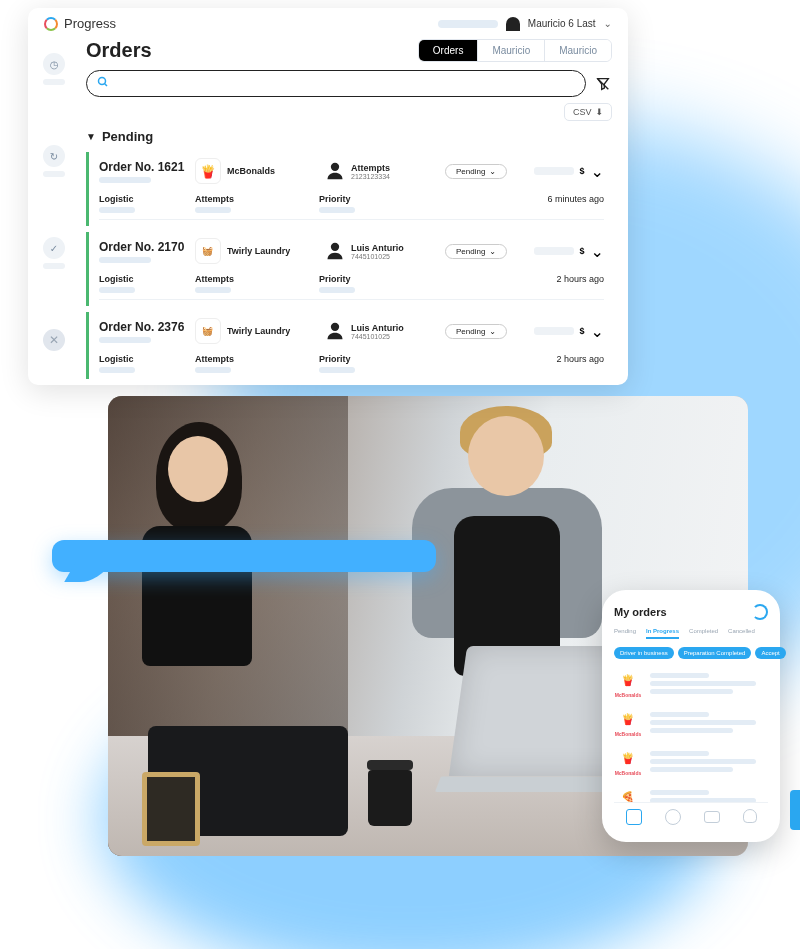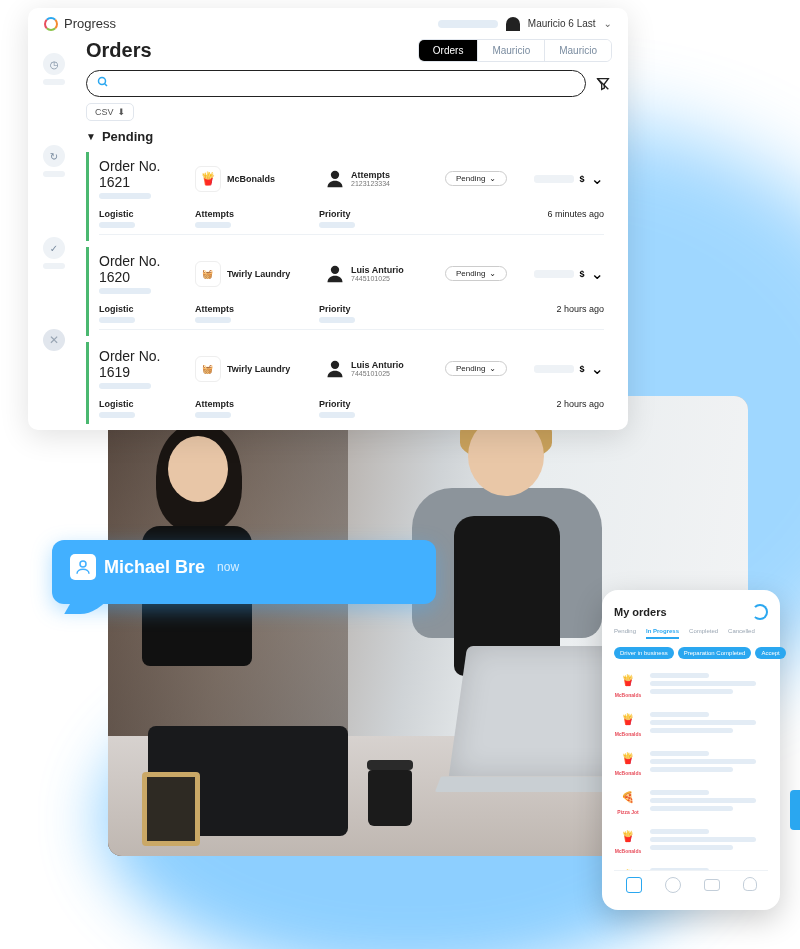--- a/index.html
+++ b/index.html
@@ -34,31 +34,31 @@
     .tab { font-size:10px; padding:5px 14px; color:#7a8ca0; background:#fff; border-left:1px solid #e1e6ed; cursor:pointer; }
     .tab:first-child{border-left:none;}
     .tab.active { background:#000; color:#fff; }
 
     .search-row { display:flex; align-items:center; gap:8px; margin-top:8px; }
     .search { flex:1; border:1.5px solid #222; border-radius:18px; padding:5px 10px; display:flex; align-items:center; gap:6px; }
     .sico { color:#2aa7f0; font-size:12px; }
     .sinput { font-size:11px; color:#999; }
     .filter-ico { width:18px;height:18px; display:flex;align-items:center;justify-content:center;color:#222;font-size:14px;}
 
-    .csv-row { display:flex; margin-top:6px; }
+    .csv-row { display:flex; justify-content:flex-end; margin-top:6px; }
     .csv { border:1px solid #e1e6ed; border-radius:5px; padding:3px 8px; font-size:9px; color:#555; display:flex;gap:4px;align-items:center; }
 
     .section-h { display:flex; align-items:center; gap:6px; margin-top:8px; font-size:13px; font-weight:bold; color:#222; }
     .tri { font-size:10px; }
 
     .orders { margin-top:8px; display:flex; flex-direction:column; gap:6px; padding-bottom:6px; }
     .order { border-left:3px solid #4ab870; padding:6px 8px 6px 10px; }
     .order-row1 { display:flex; align-items:center; gap:10px; }
     .ord-no { width:86px; }
-    .ord-no-title { font-size:14px; font-weight:normal; color:#222; }
+    .ord-no-title { font-size:12px; font-weight:bold; color:#222; }
     .ord-sk { width:52px;height:6px;background:#e3ecf5;border-radius:3px;margin-top:3px; }
     .biz { display:flex;align-items:center;gap:6px;width:120px; }
     .biz-logo { width:26px;height:26px;border-radius:6px;border:1px solid #eee;display:flex;align-items:center;justify-content:center;font-size:13px;}
     .biz-name { font-size:9px; font-weight:bold; color:#222; }
     .cust { display:flex;align-items:center;gap:6px;width:110px; }
     .avatar { width:20px;height:20px; }
     .avatar svg { width:100%;height:100%; }
     .cust-text { display:flex;flex-direction:column; }
     .cust-name { font-size:9px; font-weight:bold; color:#222; }
     .cust-phone { font-size:7px; color:#777; }
@@ -99,21 +99,21 @@
     
     .chat { position:absolute; left:52px; top:540px; width:384px; z-index:5; background:#42b0ff; color:#fff; border-radius:12px; padding:14px 18px 18px; box-shadow:0 6px 20px rgba(66,176,255,.4); }
     .chat::after { content:""; position:absolute; left:18px; bottom:-10px; width:36px;height:20px; background:#42b0ff; border-radius:0 0 20px 0; transform:skewX(-30deg); }
     .chat-head { display:flex; align-items:center; gap:8px; margin-bottom:6px; }
     .chat-ava { width:26px;height:26px;border-radius:5px; background:#fff; display:flex;align-items:center;justify-content:center;color:#42b0ff;}
     .chat-name { font-weight:bold; font-size:18px; }
     .chat-time { font-size:12px; opacity:.8; margin-left:4px; }
     .chat-msg { font-size:16px; line-height:1.35; }
 
     
-    .phone { position:absolute; right:20px; top:590px; width:178px; height:320px; background:#fff; border-radius:16px; box-shadow:0 10px 30px rgba(0,0,0,.2); z-index:6; padding:14px 12px 17px; display:flex; flex-direction:column; }
+    .phone { position:absolute; right:20px; top:590px; width:178px; height:252px; background:#fff; border-radius:24px; box-shadow:0 10px 30px rgba(0,0,0,.2); z-index:6; padding:14px 12px 17px; display:flex; flex-direction:column; }
     .phone-top { display:flex; justify-content:space-between; align-items:center; }
     .phone-title { font-size:11px; font-weight:bold; color:#222; }
     .refresh { width:16px;height:16px; border:2px solid #2aa7f0; border-left-color:transparent; border-radius:50%; }
     .ptabs { display:flex; gap:10px; margin-top:8px; font-size:6px; color:#9aa6b3; }
     .ptab { padding-bottom:3px; }
     .ptab.active { color:#2aa7f0; font-weight:bold; border-bottom:2px solid #2aa7f0; }
     .filters { display:flex; gap:4px; margin-top:8px; }
     .filter-pill { background:#2aa7f0; color:#fff; font-size:6px; padding:3px 6px; border-radius:9px; white-space:nowrap; }
     .plist { margin-top:10px; display:flex; flex-direction:column; gap:10px; flex:1; overflow:hidden; }
     .pitem { display:flex; gap:8px; align-items:center; }
@@ -253,21 +253,21 @@
         <div class="meta-h">Priority</div>
         <div class="meta-sk"></div>
       </div>
       <div class="time">6 minutes ago</div>
     </div>
     <div class="divider"></div>
   </div>
           <div class="order">
     <div class="order-row1">
       <div class="ord-no">
-        <div class="ord-no-title">Order No. 1620</div>
+        <div class="ord-no-title">Order No. 2170</div>
         <div class="ord-sk"></div>
       </div>
       <div class="biz">
         <div class="biz-logo" style="background:#fff;font-size:9px;">🧺</div>
         <div class="biz-name">Twirly Laundry</div>
       </div>
       <div class="cust">
         <div class="avatar"><svg viewBox="0 0 24 24">
                     <circle cx="12" cy="7" r="5" fill="#222"></circle>
                     <path d="M3 22c0-5 4-8 9-8s9 3 9 8" fill="#222"></path>
@@ -300,21 +300,21 @@
         <div class="meta-h">Priority</div>
         <div class="meta-sk"></div>
       </div>
       <div class="time">2 hours ago</div>
     </div>
     <div class="divider"></div>
   </div>
           <div class="order">
     <div class="order-row1">
       <div class="ord-no">
-        <div class="ord-no-title">Order No. 1619</div>
+        <div class="ord-no-title">Order No. 2376</div>
         <div class="ord-sk"></div>
       </div>
       <div class="biz">
         <div class="biz-logo" style="background:#fff;font-size:9px;">🧺</div>
         <div class="biz-name">Twirly Laundry</div>
       </div>
       <div class="cust">
         <div class="avatar"><svg viewBox="0 0 24 24">
                     <circle cx="12" cy="7" r="5" fill="#222"></circle>
                     <path d="M3 22c0-5 4-8 9-8s9 3 9 8" fill="#222"></path>
@@ -377,30 +377,20 @@
     </div>
   <div class="register"></div>
   <div class="chalkboard"></div>
   <div class="cup">
       <div class="cup-lid"></div>
       <div class="cup-body"></div>
     </div>
 </div>
 
 <div class="chat">
-  <div class="chat-head">
-    <div class="chat-ava">
-      <svg width="18" height="18" viewBox="0 0 24 24" fill="none" stroke="#42b0ff" stroke-width="2">
-          <circle cx="12" cy="8" r="4"></circle>
-          <path d="M4 21c0-4 4-6 8-6s8 2 8 6"></path>
-        </svg>
-    </div>
-    <span class="chat-name">Michael Bre</span>
-    <span class="chat-time">now</span>
-  </div>
 </div>
 
 <div class="phone">
   <div class="phone-top">
     <div class="phone-title">My orders</div>
     <div class="refresh"></div>
   </div>
   <div class="ptabs">
     <div class="ptab">Pending</div>
     <div class="ptab active">In Progress</div>

